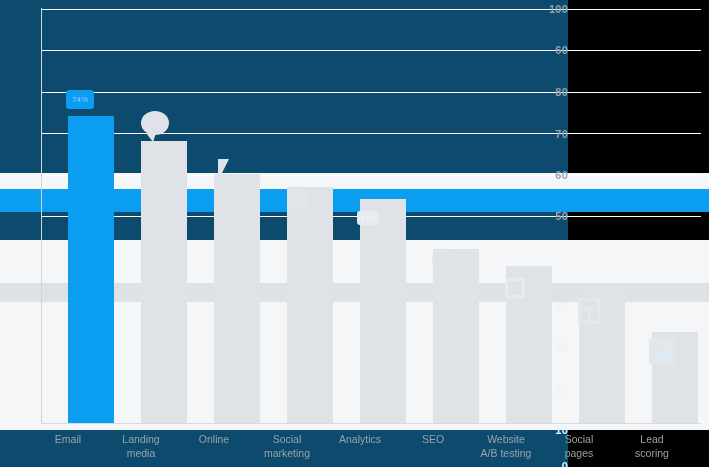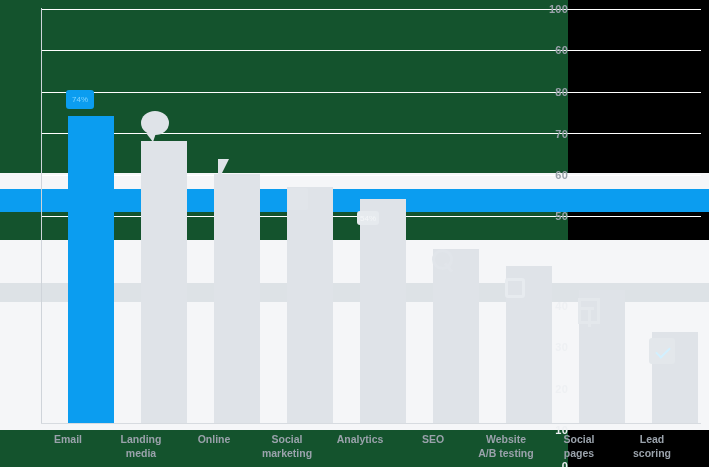--- a/index.html
+++ b/index.html
@@ -1,17 +1,17 @@
 <!DOCTYPE html>
 <html><head>
 <meta charset="utf-8">
 <style>
   html,body{margin:0;padding:0;background:#000;}
   body{width:709px;height:467px;overflow:hidden;font-family:"Liberation Sans",sans-serif;}
-  #root{position:relative;width:568px;height:467px;background:#14532d;}
+  #root{position:relative;width:568px;height:467px;background:#0c4a6e;}
 
   
   .band{position:absolute;left:0;width:709px;pointer-events:none;}
   .band.b1{top:173px;height:34px;background:#f5f6f8;}
   .band.b2{top:191px;height:19px;background:#dde2e6;}
   .band.b3{top:240px;height:190px;background:#f5f6f8;}
   .band.b4{top:273px;height:29px;background:#f5f6f8;}
   .band.b5{top:283px;height:19px;background:#dde2e6;}
 
   
@@ -27,21 +27,21 @@
   .ylabel{position:absolute;right:0;width:34px;text-align:right;
           font-size:11px;font-weight:bold;color:#9aa2ab;letter-spacing:0.2px;}
   .ylabel.faint{color:#eef0f3;margin-top:48px;}
 
   .bars{position:absolute;left:41px;top:0;width:660px;height:423px;}
   .barcol{position:absolute;bottom:0;width:46px;}
   .bar{position:absolute;bottom:0;left:0;width:46px;background:#dfe3e8;}
   .bar.accent{background:#0b9df0;}
 
   .xlabel{position:absolute;top:432px;width:86px;text-align:center;
-          font-size:10.5px;font-weight:bold;color:#9aa2ab;line-height:14px;}
+          font-size:10.5px;font-weight:normal;color:#9aa2ab;line-height:14px;}
 
   
   .deco{position:absolute;}
   .badge{position:absolute;border-radius:3px;display:flex;align-items:center;
          justify-content:center;font-size:8px;font-weight:normal;}
   .badge.blue{background:#0b9df0;color:#7fd4ff;}
   .badge.pale{background:#e6eaee;color:#f4f6f8;}
 
   .bubble{position:absolute;width:28px;height:24px;background:#dfe3e8;border-radius:50%;}
   .bubble:after{content:"";position:absolute;left:5px;bottom:-7px;width:0;height:0;

